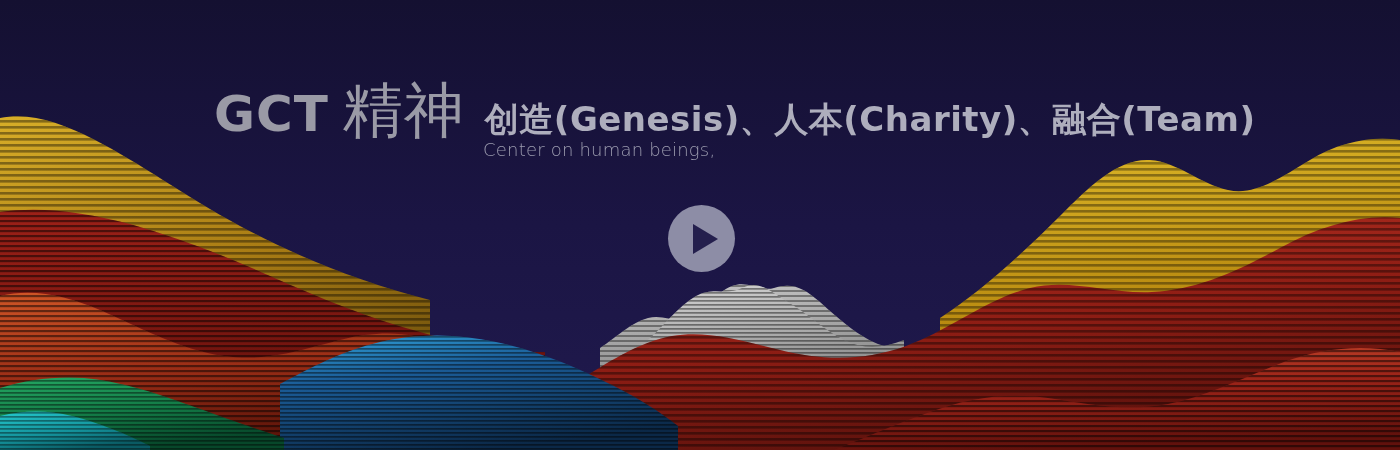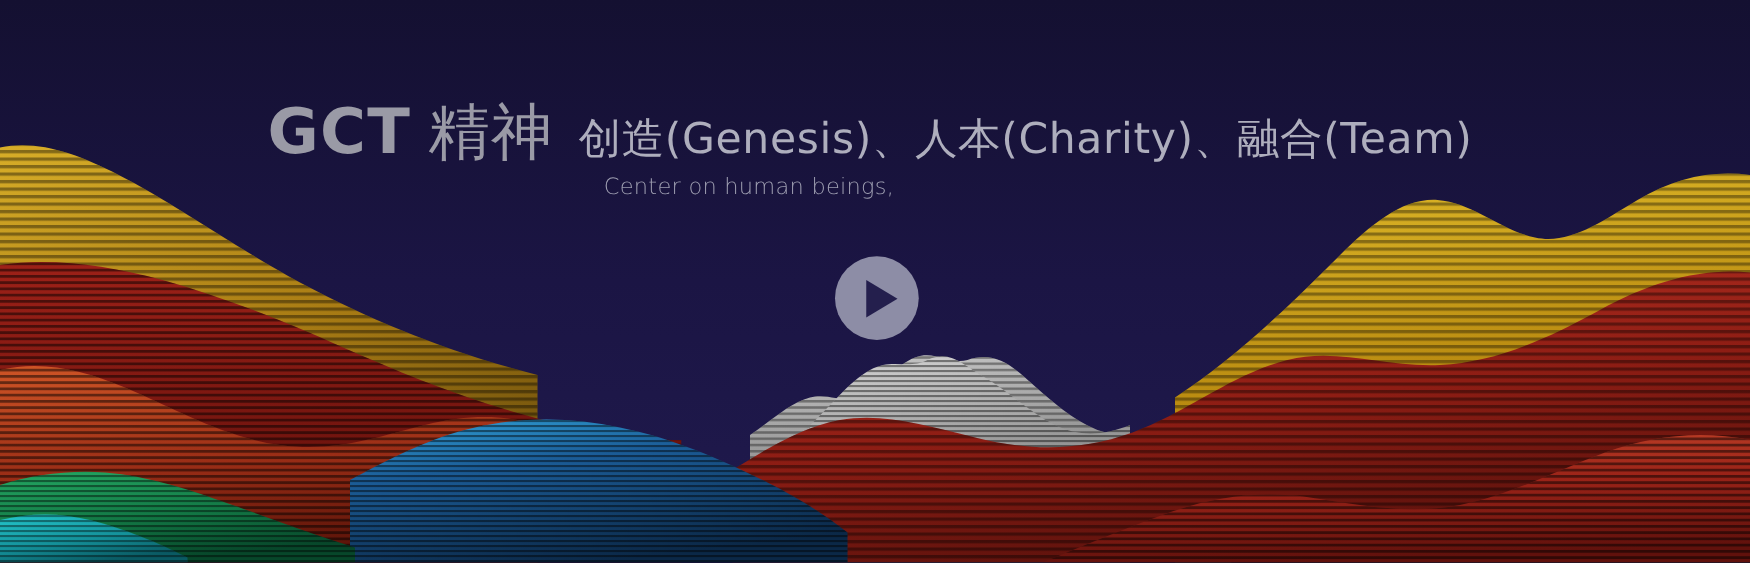--- a/index.html
+++ b/index.html
@@ -33,30 +33,30 @@
     pointer-events: auto;
   }
   .brand {
     font-size: 50px;
     font-weight: 700;
     letter-spacing: 1px;
     color: #9a9aa6;
     line-height: 1;
   }
   .brand-cn {
-    font-size: 49px;
+    font-size: 60px;
     font-weight: 400;
     color: #9a9aa6;
     line-height: 1;
     margin-left: 14px;
     letter-spacing: 1px;
   }
   .headline-cn {
     font-size: 34px;
-    font-weight: 400;
+    font-weight: 700;
     color: #aeaebd;
     line-height: 1;
     margin-left: 20px;
     letter-spacing: 0.5px;
   }
   .tagline {
     position: absolute;
     left: 483px; top: 126px;
     font-size: 18px;
     font-weight: 300;

